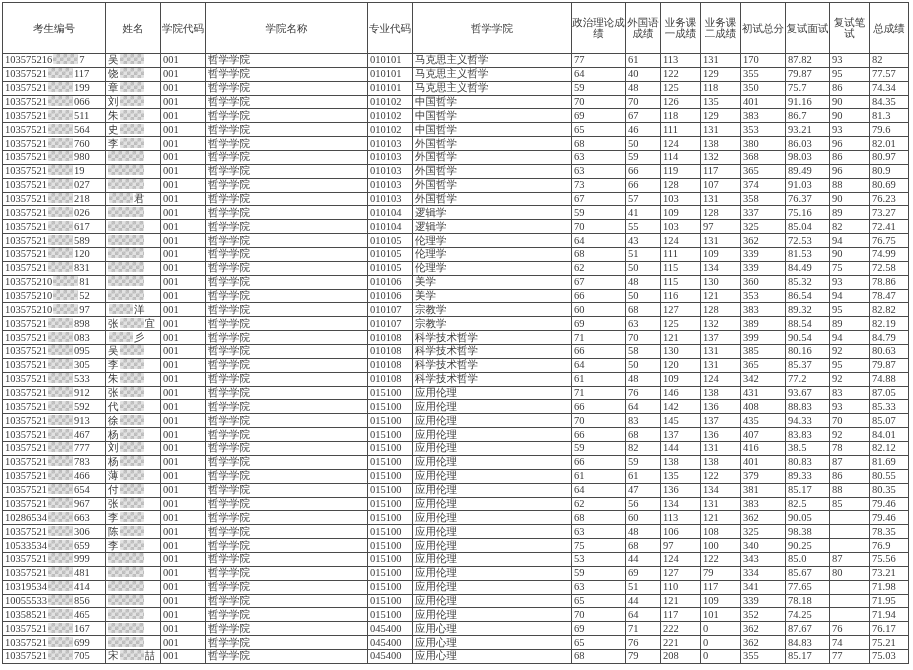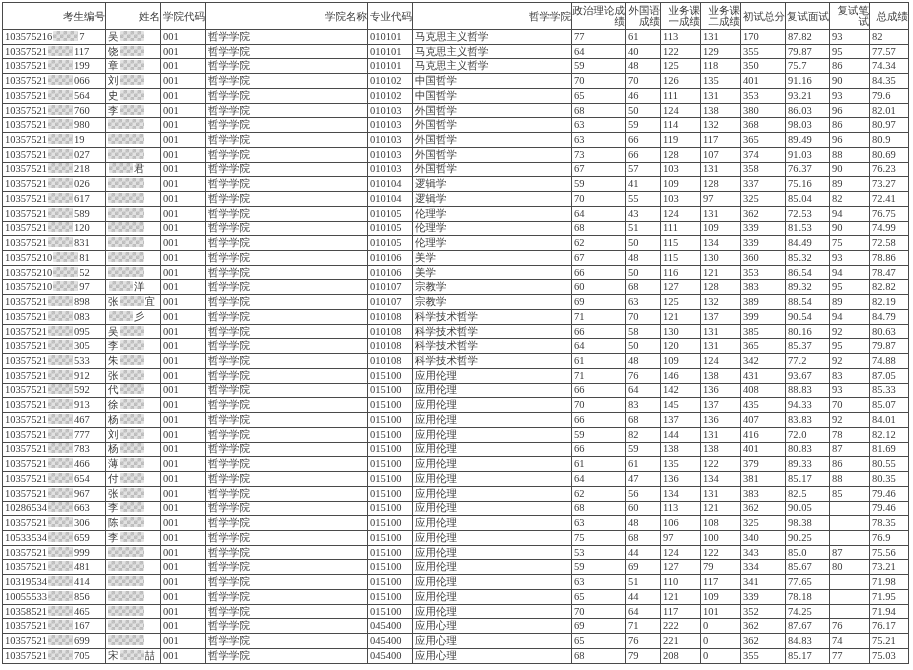--- a/index.html
+++ b/index.html
@@ -15,25 +15,25 @@
   }
   th,td{
     border:1px solid #4a4a4a;
     padding:0 2px;
     font-size:10.5px;
     line-height:12px;
     overflow:hidden;white-space:nowrap;
     font-weight:normal;
   }
   thead th{
-    text-align:right;
+    text-align:center;
     white-space:normal;
     word-break:break-all;
     line-height:11px;
-    padding:1px 0;
+    padding:13px 0;
     height:24px;
   }
   td{text-align:left;vertical-align:middle;}
   .mosaic{
     display:inline-block;
     height:10px;
     vertical-align:-1px;
     background:
       linear-gradient(45deg,#bdbdbd 25%,transparent 25%,transparent 75%,#bdbdbd 75%),
       linear-gradient(45deg,#bdbdbd 25%,#e2e2e2 25%,#e2e2e2 75%,#bdbdbd 75%);
@@ -144,20 +144,36 @@
           <td>70</td>
           <td>70</td>
           <td>126</td>
           <td>135</td>
           <td>401</td>
           <td>91.16</td>
           <td>90</td>
           <td>84.35</td>
         </tr>
         <tr>
+          <td>10357521<span class="mosaic m-id"></span>511</td>
+          <td>朱<span class="mosaic m-name-short"></span></td>
+          <td>001</td>
+          <td>哲学学院</td>
+          <td>010102</td>
+          <td>中国哲学</td>
+          <td>69</td>
+          <td>67</td>
+          <td>118</td>
+          <td>129</td>
+          <td>383</td>
+          <td>86.7</td>
+          <td>90</td>
+          <td>81.3</td>
+        </tr>
+        <tr>
           <td>10357521<span class="mosaic m-id"></span>564</td>
           <td>史<span class="mosaic m-name-short"></span></td>
           <td>001</td>
           <td>哲学学院</td>
           <td>010102</td>
           <td>中国哲学</td>
           <td>65</td>
           <td>46</td>
           <td>111</td>
           <td>131</td>
@@ -523,21 +539,21 @@
           <td>刘<span class="mosaic m-name-short"></span></td>
           <td>001</td>
           <td>哲学学院</td>
           <td>015100</td>
           <td>应用伦理</td>
           <td>59</td>
           <td>82</td>
           <td>144</td>
           <td>131</td>
           <td>416</td>
-          <td>72.0</td>
+          <td>38.5</td>
           <td>78</td>
           <td>82.12</td>
         </tr>
         <tr>
           <td>10357521<span class="mosaic m-id"></span>783</td>
           <td>杨<span class="mosaic m-name-short"></span></td>
           <td>001</td>
           <td>哲学学院</td>
           <td>015100</td>
           <td>应用伦理</td>

